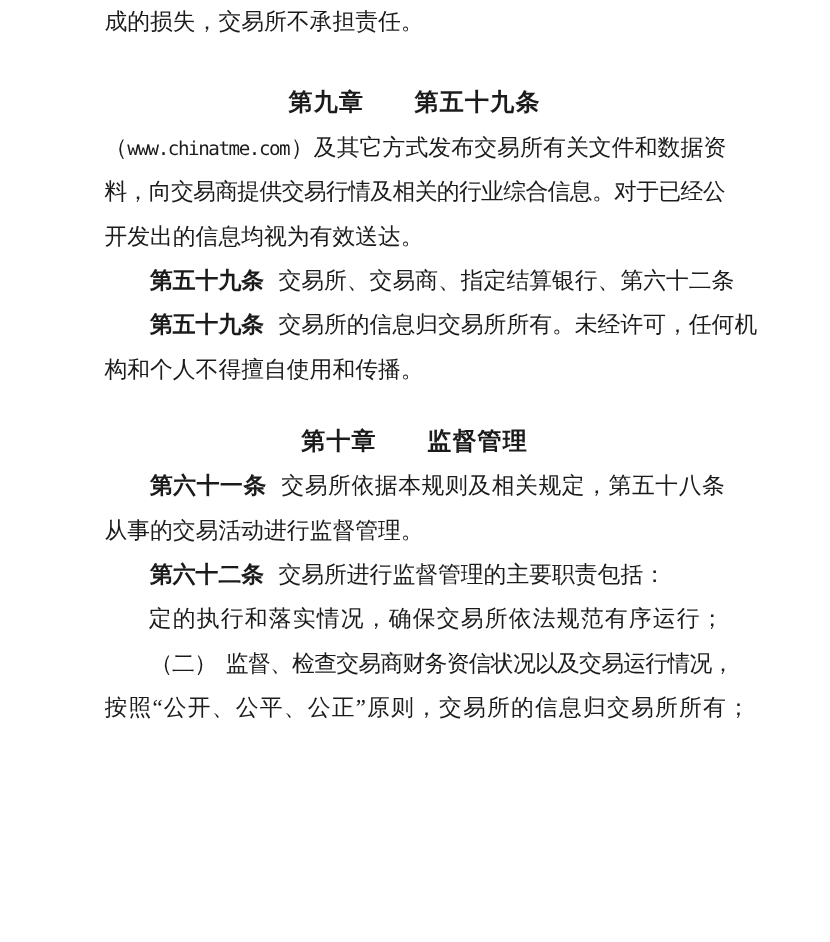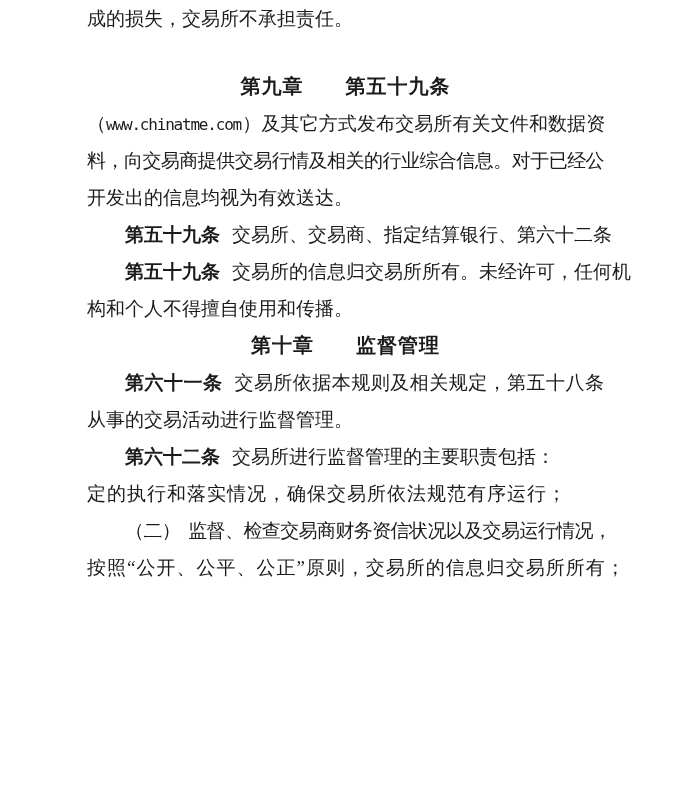--- a/index.html
+++ b/index.html
@@ -31,40 +31,40 @@
   
   .jf {
     text-align: justify;
     text-align-last: justify;
     text-justify: inter-character;
   }
   .ind { text-indent: 38px; }          
   .tight  { letter-spacing: -0.6px; }  
   .tighter{ letter-spacing: -1.2px; }  
   .sp     { letter-spacing: 2px; }     
-  .sp1    { letter-spacing: 1px; }
+  .sp1    { letter-spacing: 1px; text-align: right; }
   .num {
     font-weight: 700;
     margin-right: 12px;
     font-family: "Liberation Sans", "DejaVu Sans", sans-serif;
     letter-spacing: 0;
   }
   .marker { margin-right: 8px; }
   .heading {
     height: 37px;
     line-height: 37px;
     font-size: 20px;
     font-weight: 700;
     text-align: center;
     letter-spacing: 1px;
     font-family: "Liberation Sans", "DejaVu Sans", sans-serif;
     margin: 0;
   }
   .h-ch9  { margin-top: 31px; }
-  .h-ch10 { }
+  .h-ch10 { margin-top: 23px; }
   .url {
     font-family: "DejaVu Sans Mono", "Liberation Mono", monospace;
     font-size: 16px;
   }
 </style>
 </head>
 <body>
 
 <div class="page">
   <div class="col">

